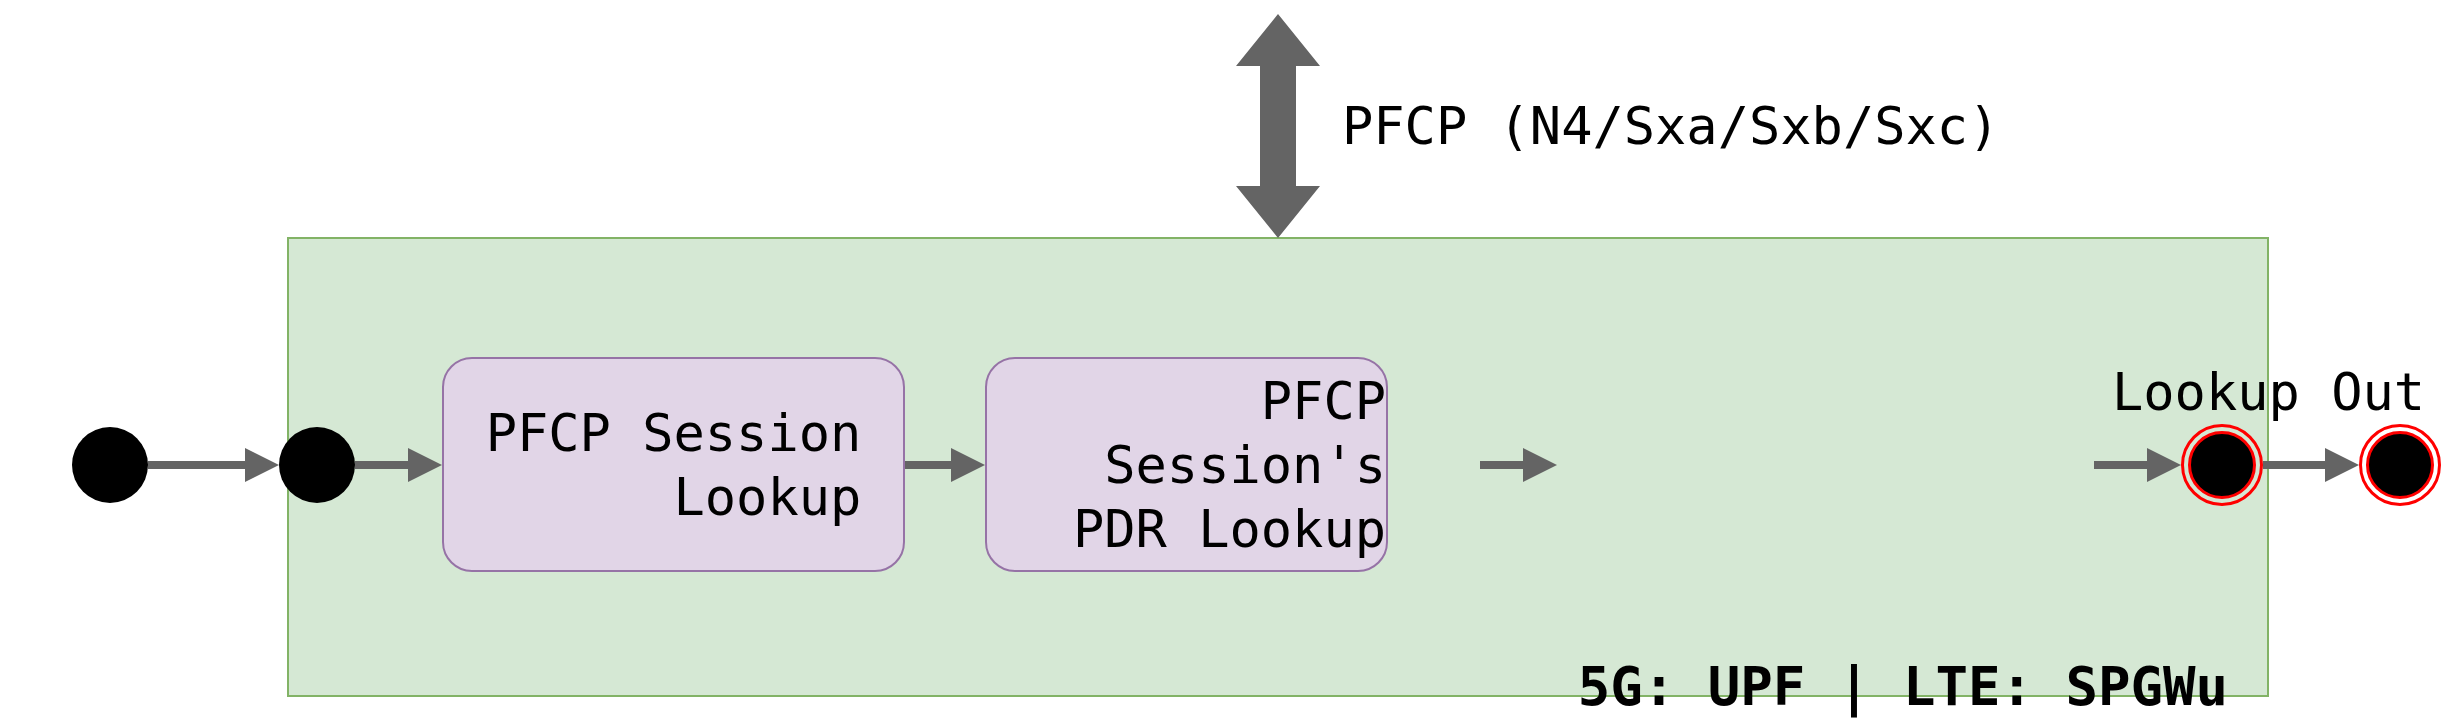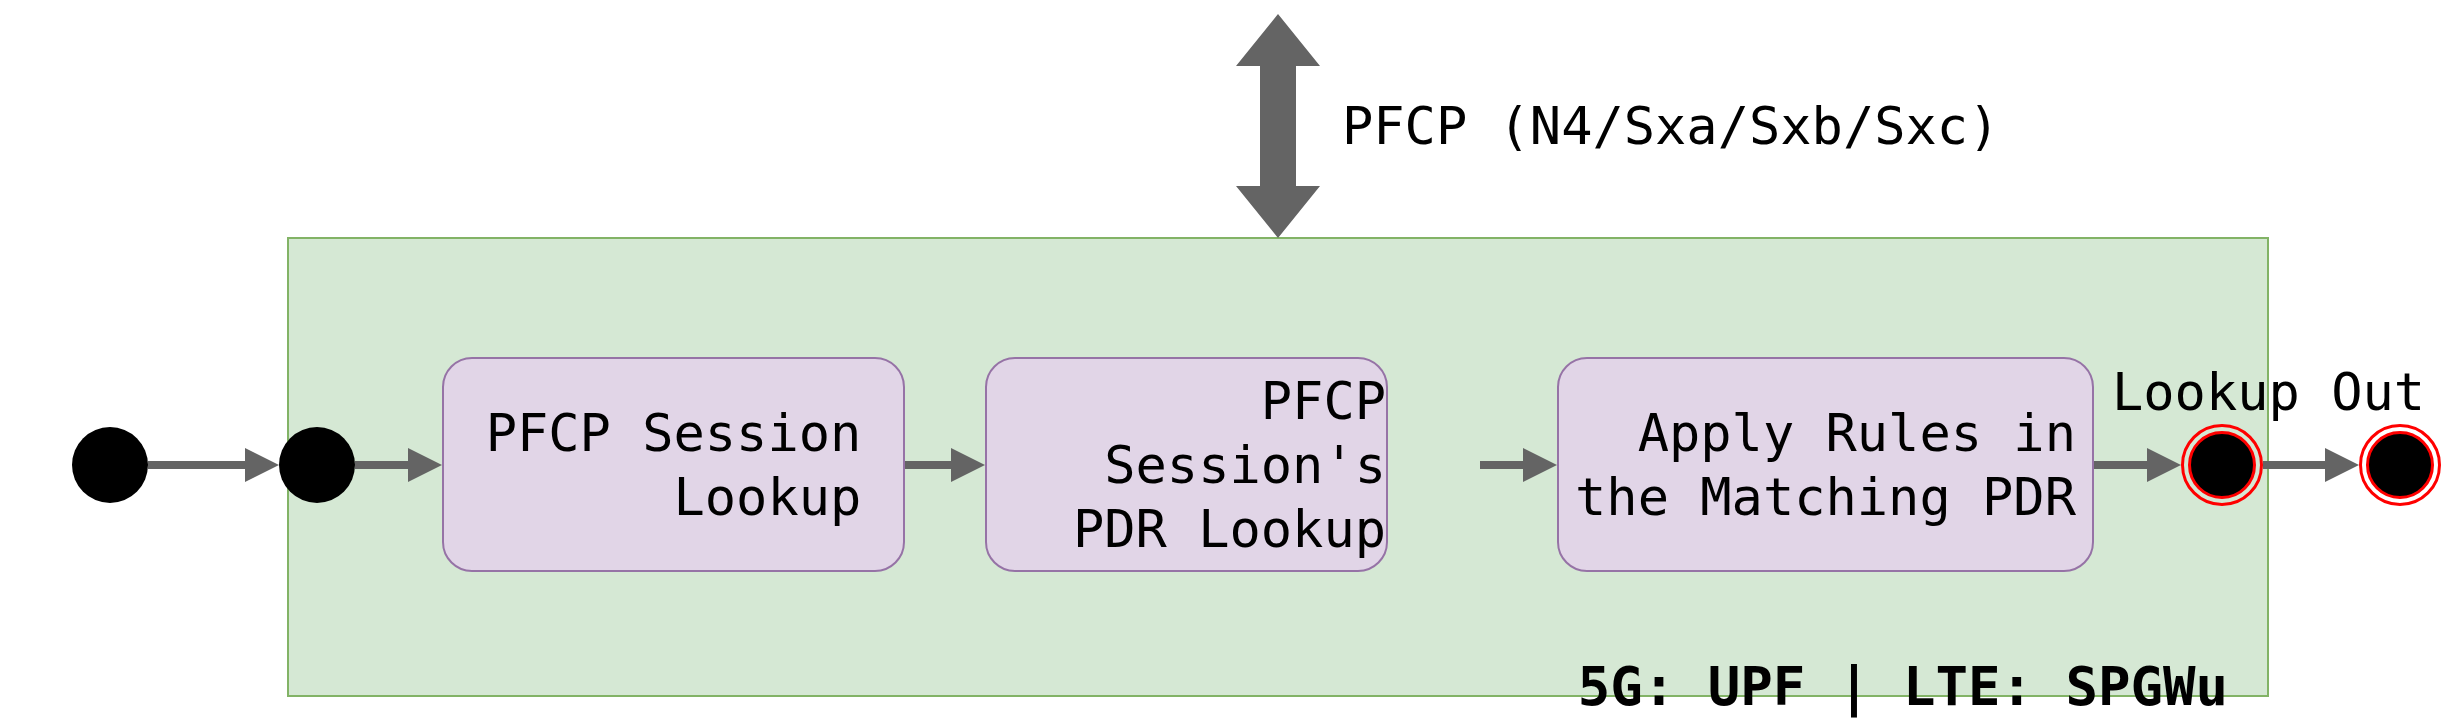--- a/index.html
+++ b/index.html
@@ -165,24 +165,20 @@
       <div class="head"></div>
   </div>
   <div class="process-box box-2">
     <span>PFCP Session's
 PDR Lookup</span>
   </div>
   <div class="h-arrow a4">
     <div class="shaft"></div>
       <div class="head"></div>
   </div>
-  <div class="process-box box-3">
-    <span>Apply Rules in
-the Matching PDR</span>
-  </div>
 
   <div class="h-arrow a5">
     <div class="shaft"></div>
       <div class="head"></div>
   </div>
   <div class="label packet-out-label">Lookup Out</div>
   <div class="final-state final-1">
     <div class="core"></div>
   </div>
   <div class="h-arrow a6">

